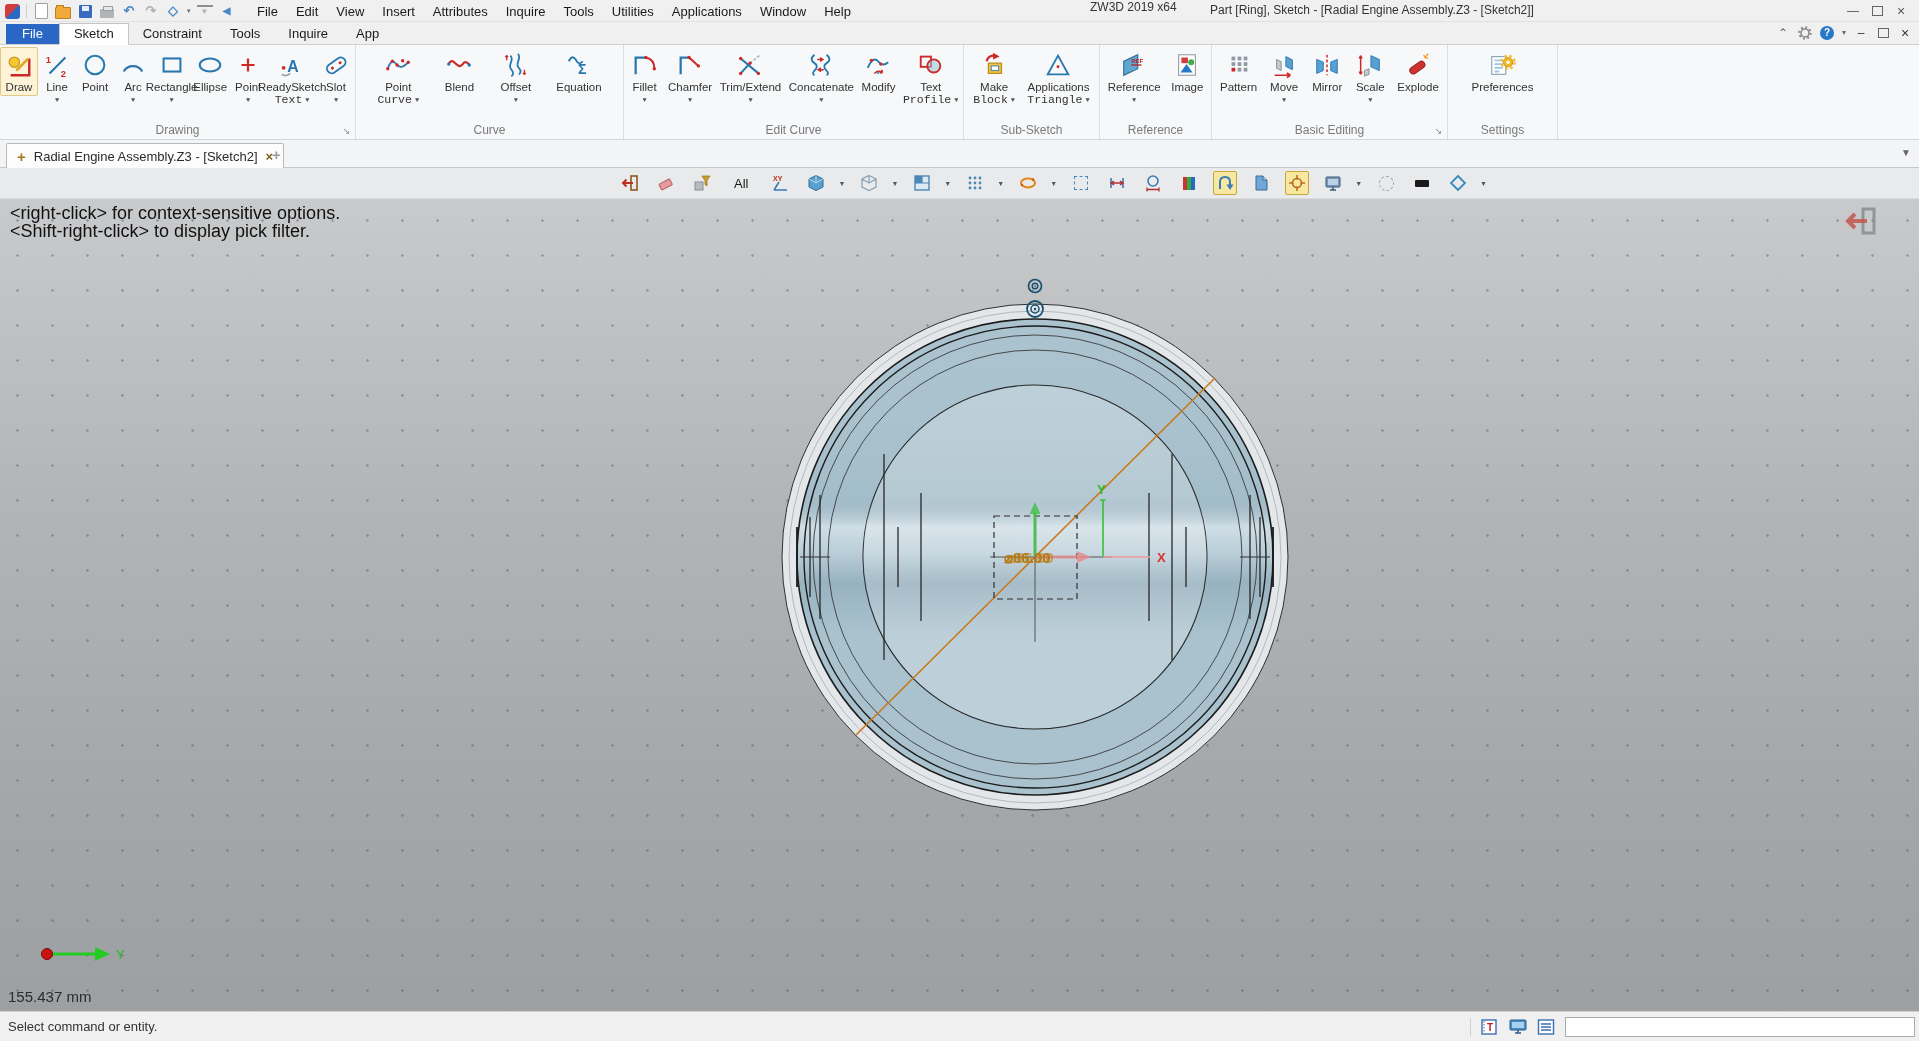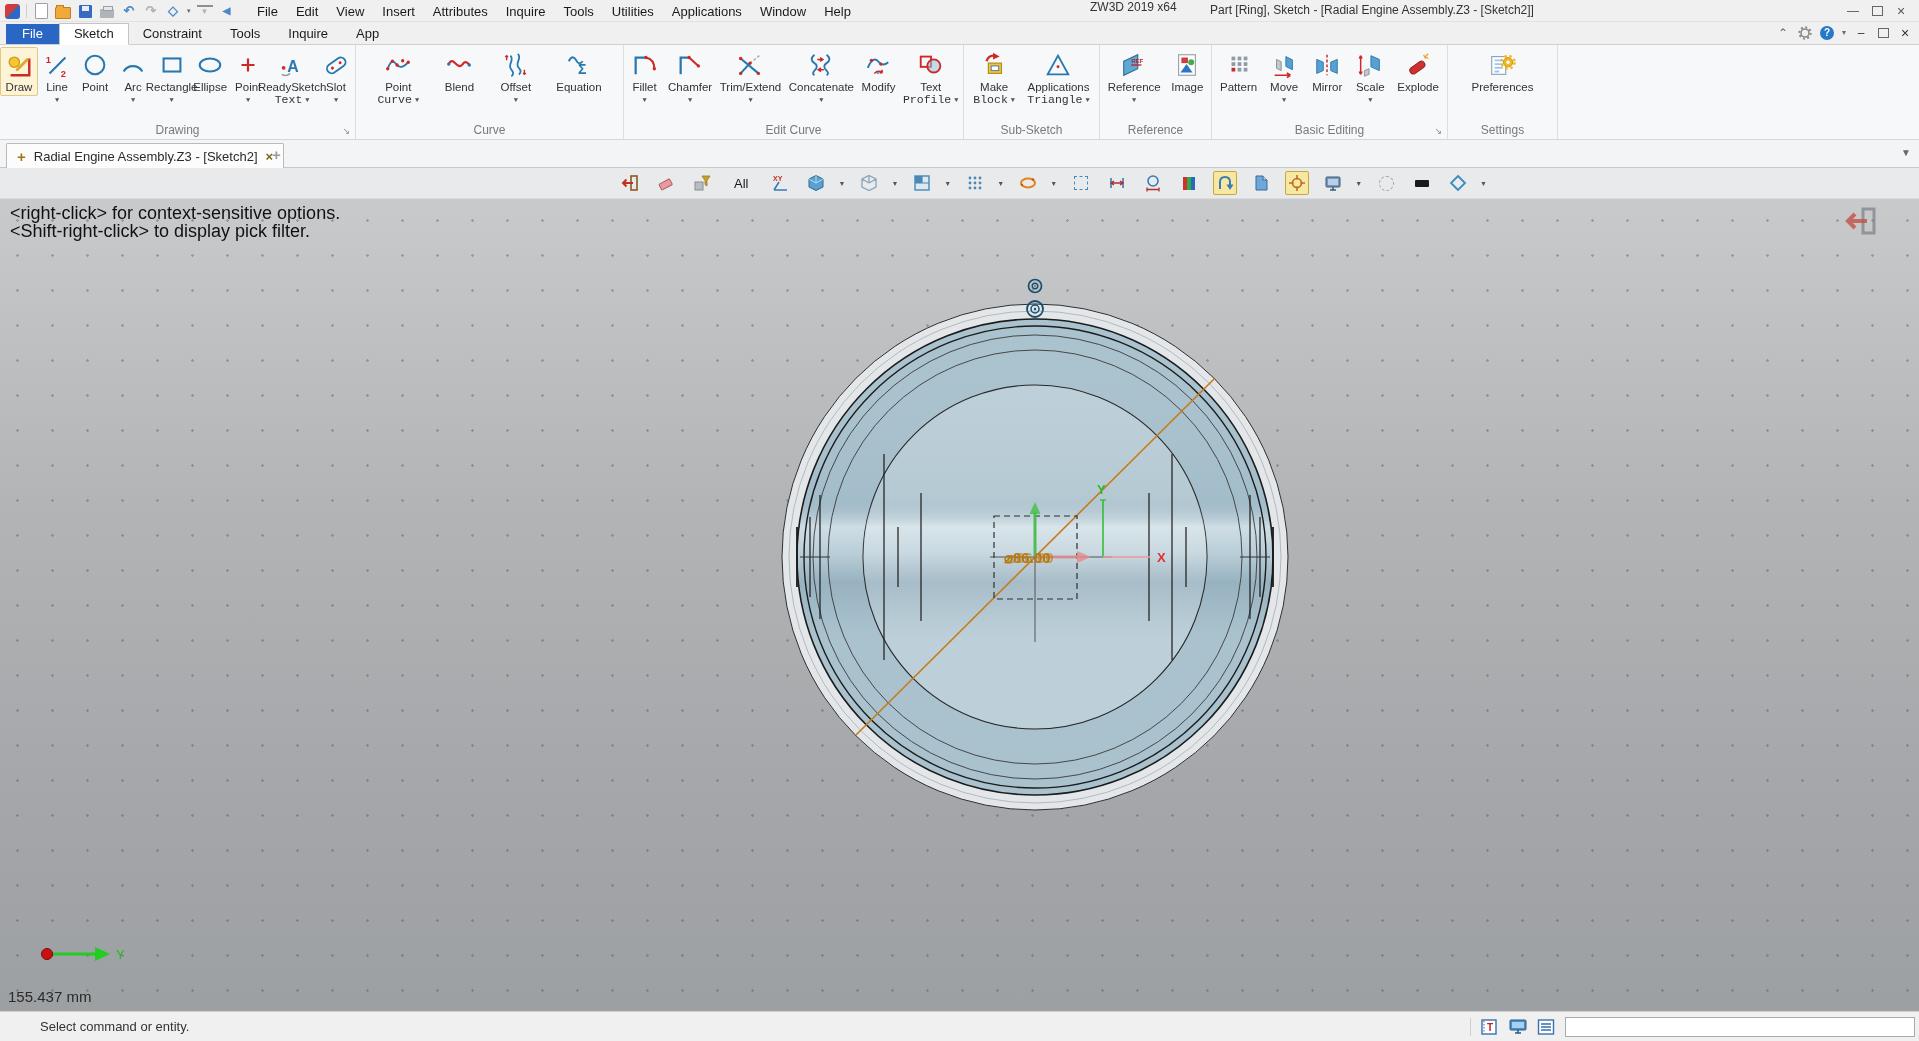--- a/index.html
+++ b/index.html
@@ -76,21 +76,21 @@
   .dash-sq{width:12px;height:12px;border:1.5px dashed #4a88b8;}
   .cbars{width:12px;height:13px;background:linear-gradient(90deg,#d03030 0 33%,#2fae3f 33% 66%,#2a66c4 66% 100%);}
   .dashcirc{width:13px;height:13px;border:1.5px dashed #9aa0a6;border-radius:50%;}
   .blankrect{width:14px;height:7px;background:#1a1a1a;border-radius:1px;}
   .hints{position:absolute;left:10px;top:36px;font-size:18px;color:#111;line-height:18px;}
   .exit-ghost{position:absolute;left:1845px;top:38px;width:36px;height:30px;opacity:.8;}
   .scale-readout{position:absolute;left:8px;top:820px;font-size:15px;color:#2a2a2a;}
   .partsvg{position:absolute;left:0;top:0;}
   
   .statusbar{height:30px;background:#f0f0f0;border-top:1px solid #d0d0d0;box-sizing:border-box;position:relative;display:flex;align-items:center;}
-  .prompt{font-size:13px;color:#333;padding-left:8px;margin-left:32px;}
+  .prompt{font-size:13px;color:#333;padding-left:8px;}
   .sb-right{position:absolute;right:4px;top:0;height:29px;display:flex;align-items:center;gap:10px;}
   .sbicon{width:18px;height:16px;display:inline-flex;align-items:center;justify-content:center;}
   .sb-input{width:350px;height:20px;border:1px solid #a8aaac;background:#fff;font-size:12px;padding:0 4px;box-sizing:border-box;}
   .sb-sep{width:1px;height:18px;background:#cfcfcf;}
 </style>
 </head>
 <body>
 
 <div class="titlebar">
   <div class="qat">

